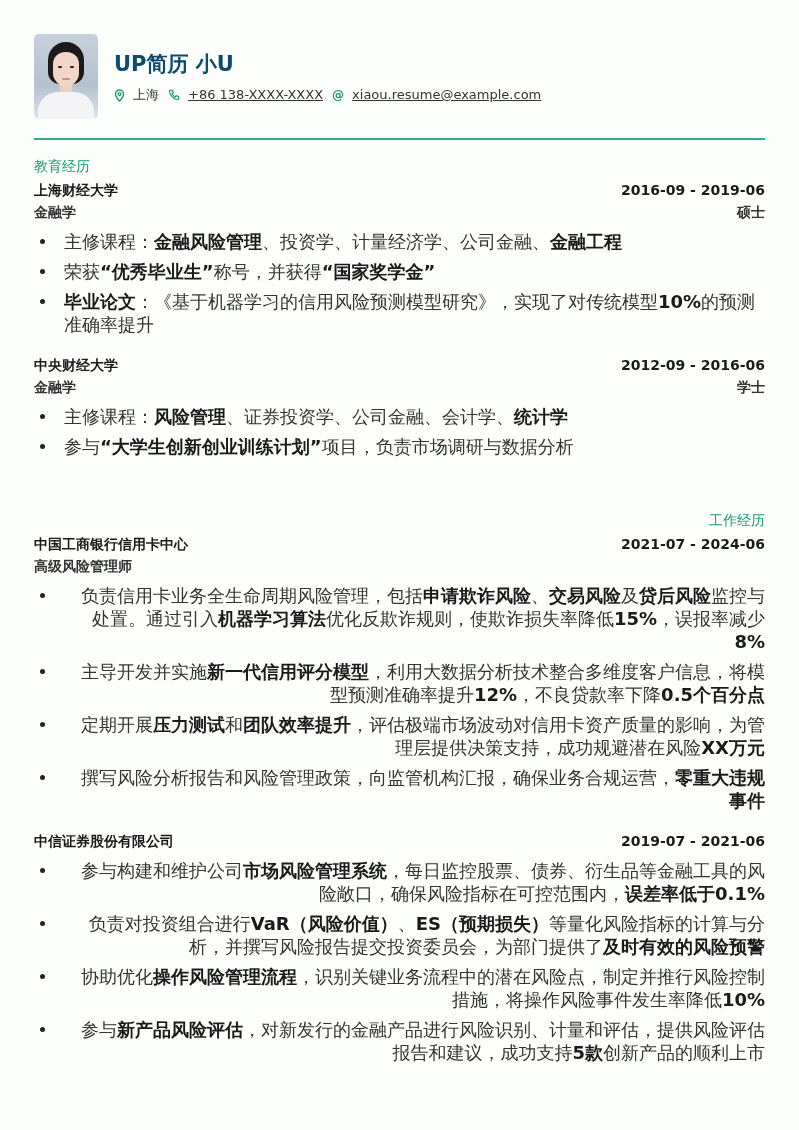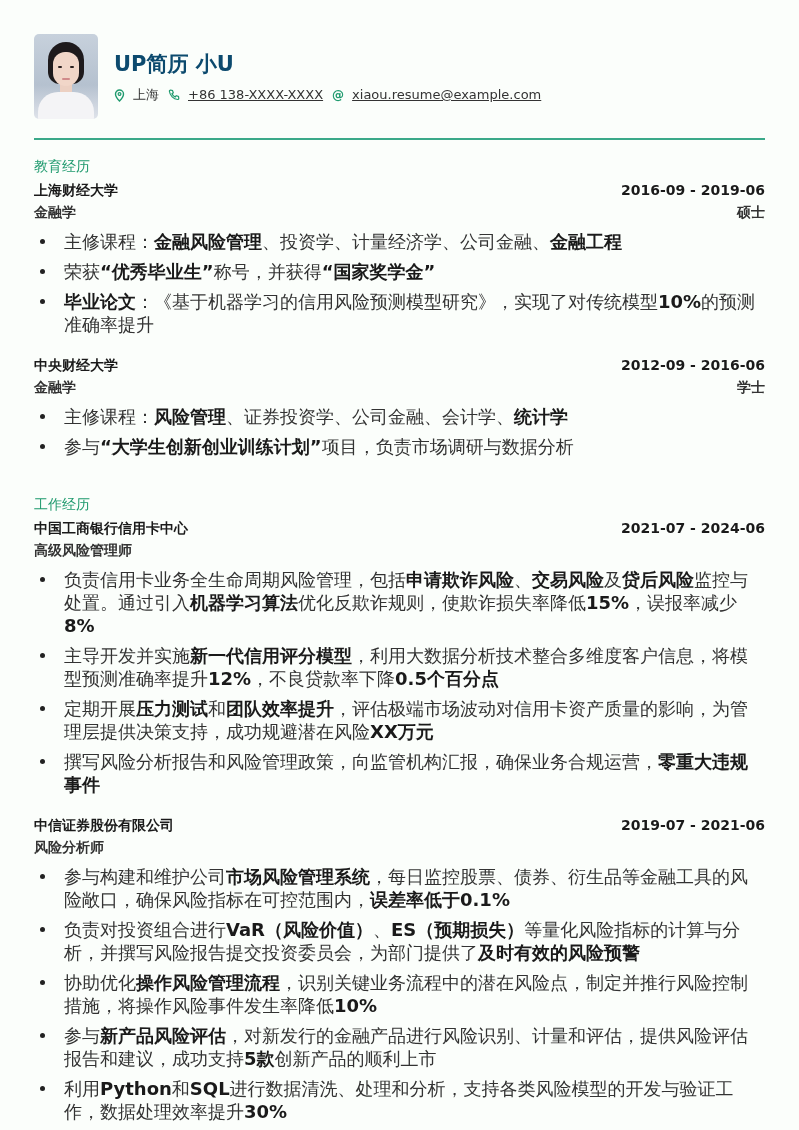--- a/index.html
+++ b/index.html
@@ -112,21 +112,21 @@
         <span>金融学</span>
         <span>学士</span>
       </div>
       <ul>
           <li><span>主修课程：</span><b>风险管理</b><span>、证券投资学、公司金融、会计学、</span><b>统计学</b></li>
           <li><span>参与</span><b>“大学生创新创业训练计划”</b><span>项目，负责市场调研与数据分析</span></li>
         </ul>
     </div>
   </div>
 
-  <div class="abs" style="top:460px;">
+  <div class="abs" style="top:476px;text-align:right;">
     <div class="section-title">工作经历</div>
 
     <div style="margin-top:3px;">
       <div class="entry-head">
         <span>中国工商银行信用卡中心</span>
         <span>2021-07 - 2024-06</span>
       </div>
       <div class="entry-sub">
         <span>高级风险管理师</span>
       </div>
@@ -136,26 +136,22 @@
           <li><span>定期开展</span><b>压力测试</b><span>和</span><b>团队效率提升</b><span>，评估极端市场波动对信用卡资产质量的影响，为管理层提供决策支持，成功规避潜在风险</span><b>XX万元</b></li>
           <li><span>撰写风险分析报告和风险管理政策，向监管机构汇报，确保业务合规运营，</span><b>零重大违规事件</b></li>
         </ul>
     </div>
 
     <div style="margin-top:18px;">
       <div class="entry-head">
         <span>中信证券股份有限公司</span>
         <span>2019-07 - 2021-06</span>
       </div>
-      <div class="entry-sub">
-        <span>风险分析师</span>
-      </div>
       <ul>
           <li><span>参与构建和维护公司</span><b>市场风险管理系统</b><span>，每日监控股票、债券、衍生品等金融工具的风险敞口，确保风险指标在可控范围内，</span><b>误差率低于0.1%</b></li>
           <li><span>负责对投资组合进行</span><b>VaR（风险价值）</b><span>、</span><b>ES（预期损失）</b><span>等量化风险指标的计算与分析，并撰写风险报告提交投资委员会，为部门提供了</span><b>及时有效的风险预警</b></li>
           <li><span>协助优化</span><b>操作风险管理流程</b><span>，识别关键业务流程中的潜在风险点，制定并推行风险控制措施，将操作风险事件发生率降低</span><b>10%</b></li>
           <li><span>参与</span><b>新产品风险评估</b><span>，对新发行的金融产品进行风险识别、计量和评估，提供风险评估报告和建议，成功支持</span><b>5款</b><span>创新产品的顺利上市</span></li>
-          <li><span>利用</span><b>Python</b><span>和</span><b>SQL</b><span>进行数据清洗、处理和分析，支持各类风险模型的开发与验证工作，数据处理效率提升</span><b>30%</b></li>
         </ul>
     </div>
   </div>
 
 </div>
 
 </body></html>

